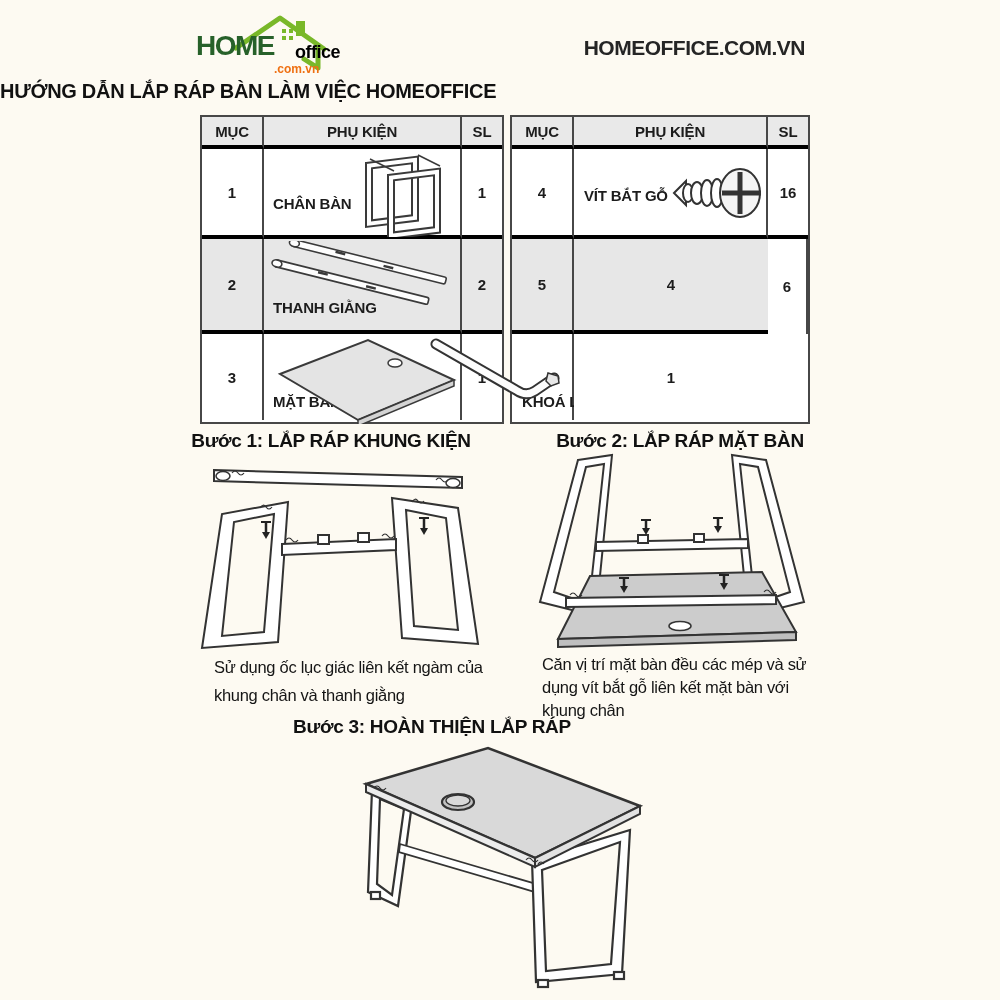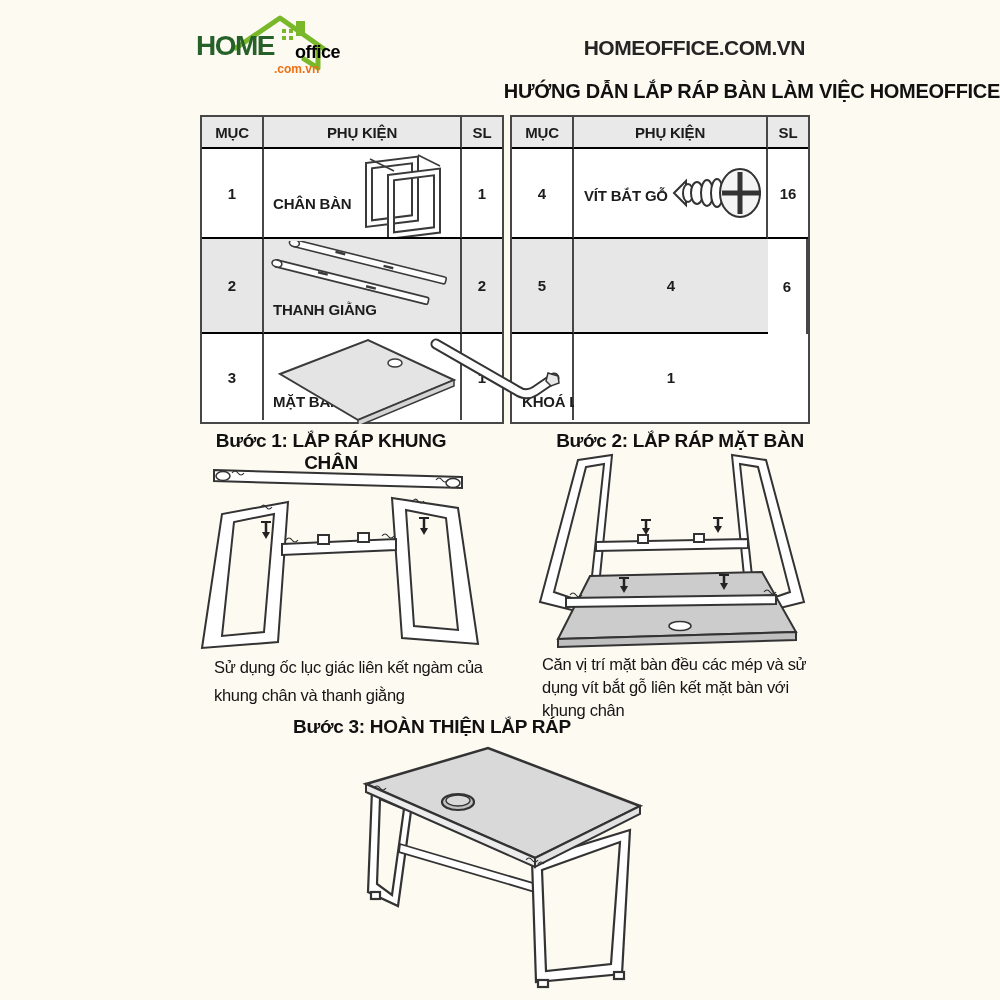--- a/index.html
+++ b/index.html
@@ -11,28 +11,28 @@
   }
   .abs{position:absolute;}
 
   
   .logo{left:196px;top:12px;width:150px;height:64px;}
   .logo-home{position:absolute;left:0;top:18px;font-size:28px;font-weight:bold;letter-spacing:-1.5px;color:#27612a;}
   .logo-office{position:absolute;left:66px;top:30px;font-size:18px;font-weight:bold;color:#000000;letter-spacing:-0.5px;margin-left:33px;}
   .logo-domain{position:absolute;left:78px;top:50px;font-size:12px;font-weight:bold;color:#ef7012;}
   .logo-house{position:absolute;left:34px;top:0;}
   .site{right:195px;top:36px;font-size:21px;font-weight:bold;color:#252525;letter-spacing:-0.5px;}
-  .doc-title{left:0;top:80px;width:1000px;text-align:right;font-size:20px;font-weight:bold;color:#111;letter-spacing:-0.3px;}
+  .doc-title{left:0;top:80px;width:1000px;text-align:left;font-size:20px;font-weight:bold;color:#111;letter-spacing:-0.3px;}
 
   
   .parts-table{display:grid;grid-template-columns:62px 1fr 40px;grid-template-rows:32px 90px 95px 86px;
     border:2px solid #474747;background:#fff;}
   .pt-left{left:200px;top:115px;width:300px;height:305px;}
   .pt-right{left:510px;top:115px;width:296px;height:305px;}
-  .cell{border-right:2px solid #474747;border-bottom:2px solid #000000;position:relative;
+  .cell{border-right:2px solid #474747;border-bottom:4px solid #000000;position:relative;
     display:flex;align-items:center;justify-content:center;background:#fff;}
   .cell.c-last{border-right:none;}
   .cell.r-last{border-bottom:none;}
   .cell.head{background:#e9e9e9;font-weight:bold;font-size:15px;letter-spacing:-0.2px;}
   .cell.shade{background:#e7e7e7;}
   .cell.num{font-weight:bold;font-size:15px;}
   .pk-label{position:absolute;font-weight:bold;font-size:15px;letter-spacing:-0.2px;white-space:nowrap;}
   .pk-art{position:absolute;}
 
   
@@ -145,21 +145,21 @@
     <span class="pk-label" style="left:10px;bottom:10px;">KHOÁ LỤC GIÁC</span>
     <svg class="pk-art" style="right:10px;top:0;" width="150" height="82" viewBox="0 0 150 82">
       <path d="M24,10 L104,56 Q114,63 123,57 L142,44" fill="none" stroke="#333" stroke-width="11" stroke-linecap="round" stroke-linejoin="round"></path>
       <path d="M24,10 L104,56 Q114,63 123,57 L142,44" fill="none" stroke="#fcfcfc" stroke-width="7" stroke-linecap="round" stroke-linejoin="round"></path>
       <path d="M136,39 L146,42 L147,49 L139,52 L134,47 Z" fill="#e8e8e8" stroke="#333" stroke-width="1.5"></path>
     </svg>
   </div>
   <div class="cell num r-last c-last">1</div>
 </div>
 
-<div class="abs step-head step1-head">Bước 1: LẮP RÁP KHUNG CHÂN</div>
+<div class="abs step-head step1-head">Bước 1: LẮP RÁP KHUNG KIỆN</div>
 <svg class="abs" style="left:198px;top:456px;" width="284" height="198" viewBox="0 0 284 198">
   <g stroke="#333" stroke-width="2" fill="#fff">
 
     <path d="M16,14 L264,21 L264,32 L16,25 Z"></path>
     <ellipse cx="25" cy="20" rx="7" ry="4.5" stroke-width="1.5"></ellipse>
     <ellipse cx="255" cy="27" rx="7" ry="4.5" stroke-width="1.5"></ellipse>
     <path d="M34,17 q3,-4 6,0 q3,4 6,0 M238,24 q3,-4 6,0 q3,4 6,0" fill="none" stroke-width="1.2"></path>
 
     <path fill-rule="evenodd" d="M90,46 L24,58 L4,192 L80,186 Z M76,58 L36,66 L24,180 L66,176 Z"></path>
 

